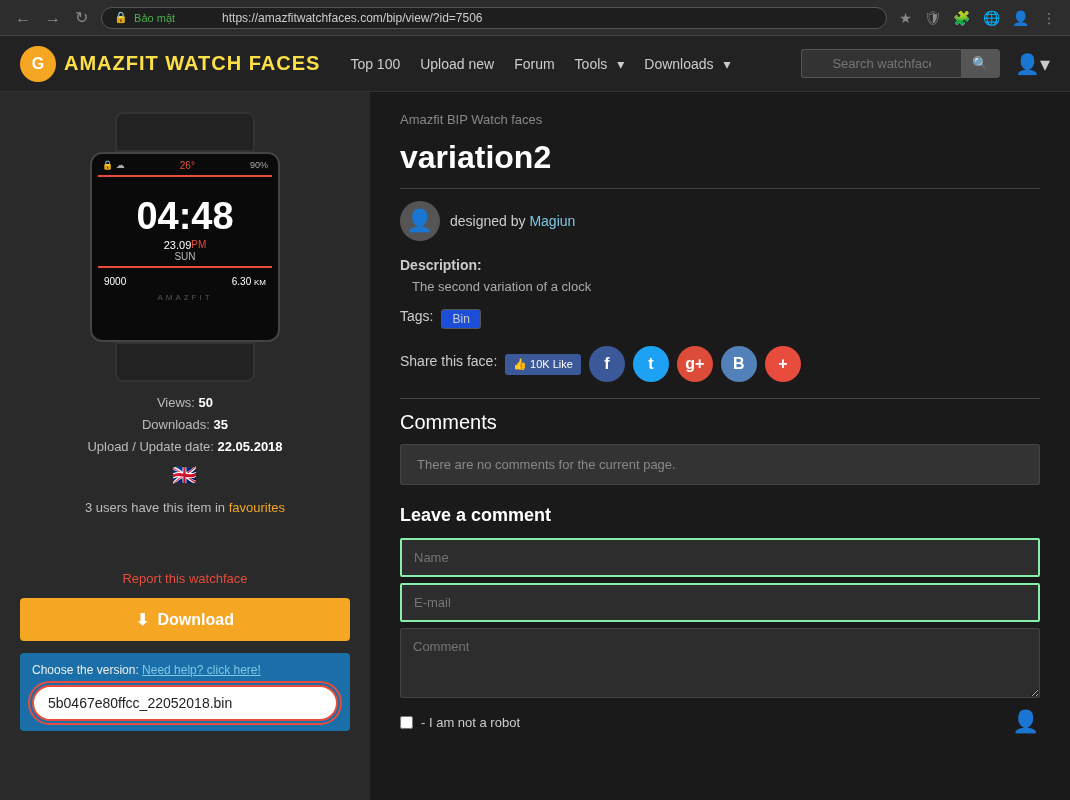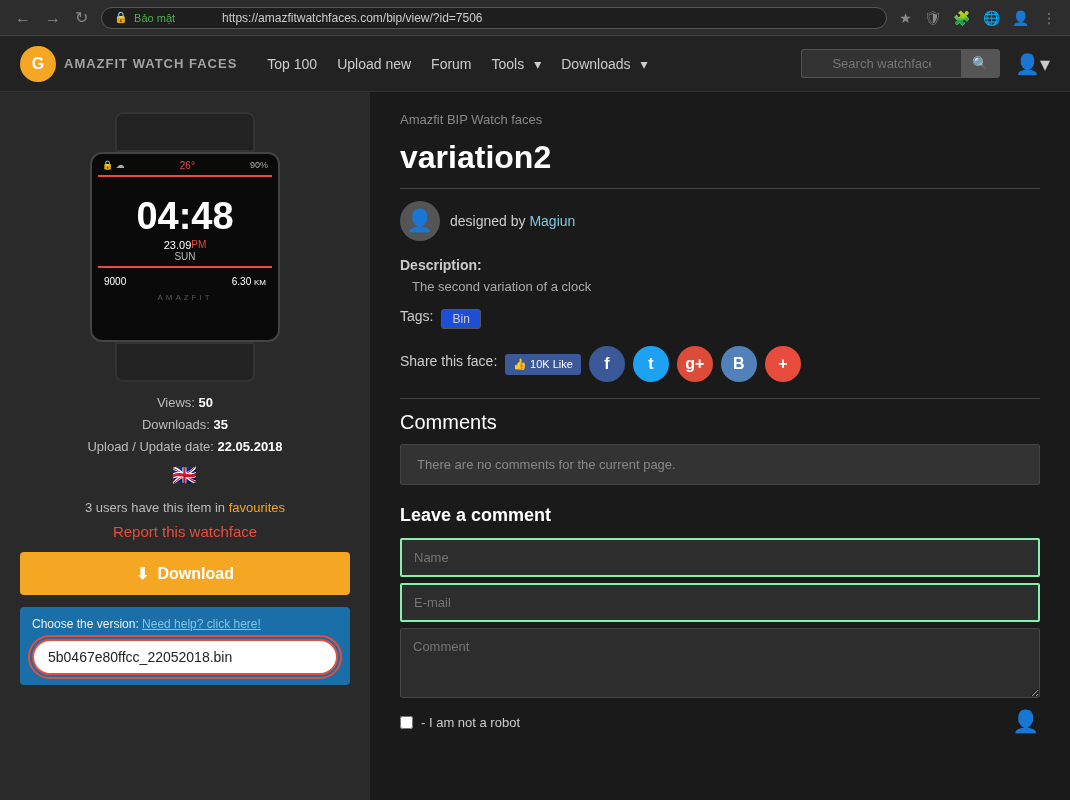--- a/index.html
+++ b/index.html
@@ -37,21 +37,21 @@
       padding: 0 20px;
       height: 56px;
       border-bottom: 1px solid #333;
     }
     .navbar-logo { display: flex; align-items: center; gap: 8px; margin-right: 30px; }
     .logo-circle {
       width: 36px; height: 36px; background: #f5a623; border-radius: 50%;
       display: flex; align-items: center; justify-content: center;
       color: white; font-weight: bold; font-size: 16px;
     }
-    .navbar-brand { color: #a3a3a3; font-weight: bold; font-size: 13px; letter-spacing: 1px; }
+    .navbar-brand { color: #fde047; font-weight: bold; font-size: 20px; letter-spacing: 1px; }
     .navbar-links { display: flex; gap: 20px; flex: 1; align-items: center; }
     .navbar-link { color: #ccc; text-decoration: none; font-size: 14px; cursor: pointer; }
     .navbar-link-dropdown { display: flex; align-items: center; gap: 10px; }
     .navbar-search { display: flex; gap: 0; margin-left: auto; }
     .navbar-search input {
       background: #333; border: 1px solid #555; border-right: none;
       color: #ccc; padding: 6px 30px; border-radius: 3px 0 0 3px; font-size: 13px; width: 160px;
     }
     .navbar-search-btn {
       background: #555; border: 1px solid #555; color: white;
@@ -66,21 +66,21 @@
     .left-panel {
       width: 370px; min-width: 370px; background: #2a2a2a;
       padding: 20px; display: flex; flex-direction: column; align-items: center;
     }
 
     .watch-stats { text-align: center; font-size: 13px; color: #bbb; line-height: 1.7; }
     .watch-stats strong { color: white; }
     .flag-icon { font-size: 20px; margin: 5px 0; }
     .favourites-text { color: #bbb; font-size: 13px; margin: 8px 0; }
     .favourites-link { color: #f5a623; text-decoration: none; }
-    .report-link { color: #e74c3c; text-decoration: none; font-size: 15px; }
+    .report-link { color: #e74c3c; text-decoration: none; font-size: 13px; margin-top: 48px; }
 
     .download-btn {
       background: #f5a623; color: white; border: none; border-radius: 4px;
       padding: 12px 0; width: 100%; font-size: 16px; font-weight: bold;
       cursor: pointer; display: flex; align-items: center; justify-content: center;
       gap: 8px; margin: 12px 0;
     }
 
     .version-box {
       background: #1a6fa8; border-radius: 4px; padding: 10px 12px; width: 100%;

